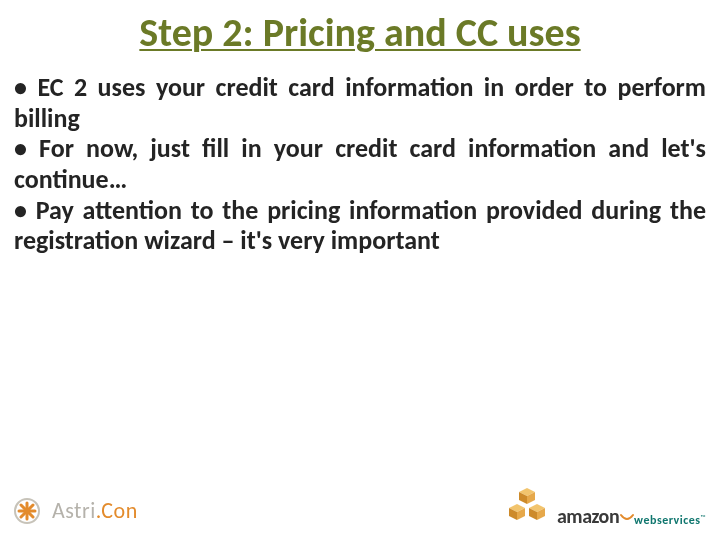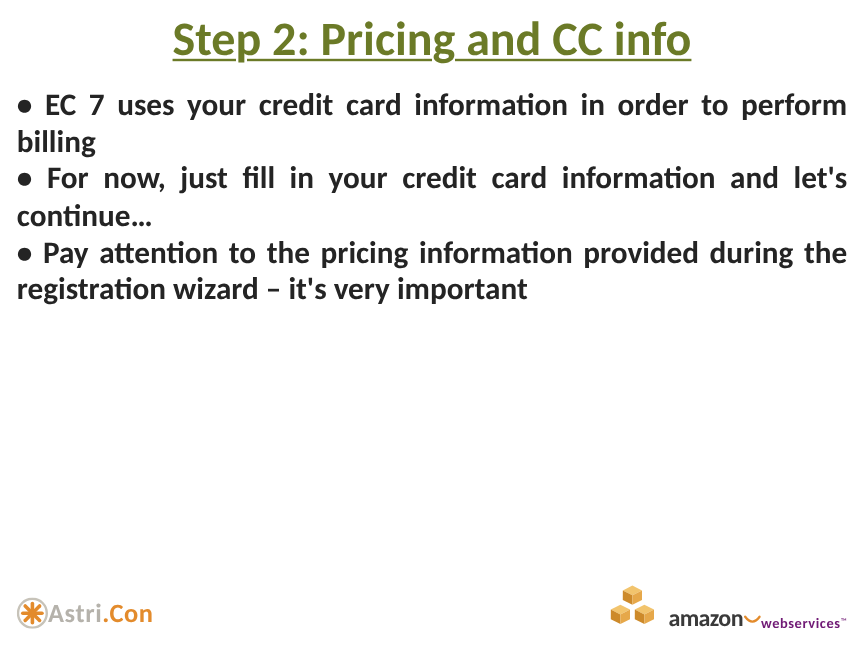--- a/index.html
+++ b/index.html
@@ -59,23 +59,23 @@
     right: 0;
     bottom: 10px;
     height: 56px;
   }
   .logo-left {
     position: absolute;
     left: 14px;
     bottom: 6px;
     display: flex;
     align-items: center;
-    gap: 0;
+    gap: 12px;
     color: #b5b2ab;
-    font-weight: 700;
+    font-weight: 400;
     font-size: 22px;
     letter-spacing: 0.5px;
   }
   .asterisk {
     width: 26px;
     height: 26px;
     position: relative;
     display: inline-block;
   }
   .asterisk svg { display: block; }
@@ -109,41 +109,41 @@
   }
   .amazon .arc {
     display: inline-block;
     vertical-align: baseline;
     margin-left: 1px;
   }
   .webservices {
     font-size: 12px;
     font-weight: 700;
     letter-spacing: 0.5px;
-    color: #701a75;
+    color: #0f766e;
     align-self: flex-end;
     margin-top: -2px;
   }
   .tm {
     font-size: 7px;
     vertical-align: top;
     font-weight: 400;
   }
 </style>
 </head>
 <body>
 
 <div class="slide">
 
   <div class="title">
-    <span class="underline">Step 2: Pricing and CC info</span>
+    <span class="underline">Step 2: Pricing and CC uses</span>
   </div>
 
   <div class="body">
-    <p class="bullet"><span class="dot">• </span><span>EC 7 uses your credit card information in order to perform billing</span></p>
+    <p class="bullet"><span class="dot">• </span><span>EC 2 uses your credit card information in order to perform billing</span></p>
     <p class="bullet"><span class="dot">• </span><span>For now, just fill in your credit card information and let's continue…</span></p>
     <p class="bullet"><span class="dot">• </span><span>Pay attention to the pricing information provided during the registration wizard – it's very important</span></p>
   </div>
 
   <div class="footer">
     <div class="logo-left">
       <span class="asterisk">
         <svg width="26" height="26" viewBox="0 0 26 26">
           <circle cx="13" cy="13" r="12" fill="none" stroke="#c7c3b9" stroke-width="2"></circle>
           <g stroke="#e38b2c" stroke-width="3" stroke-linecap="round">

